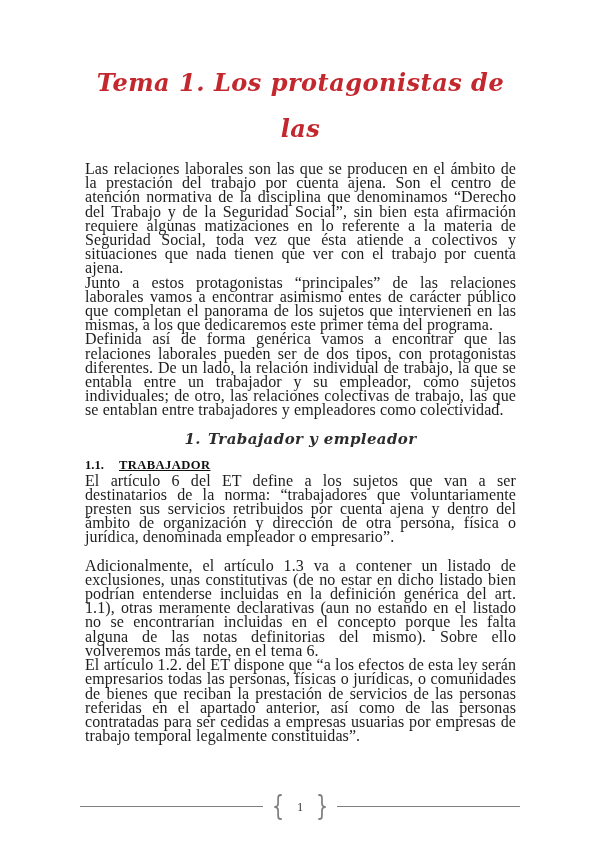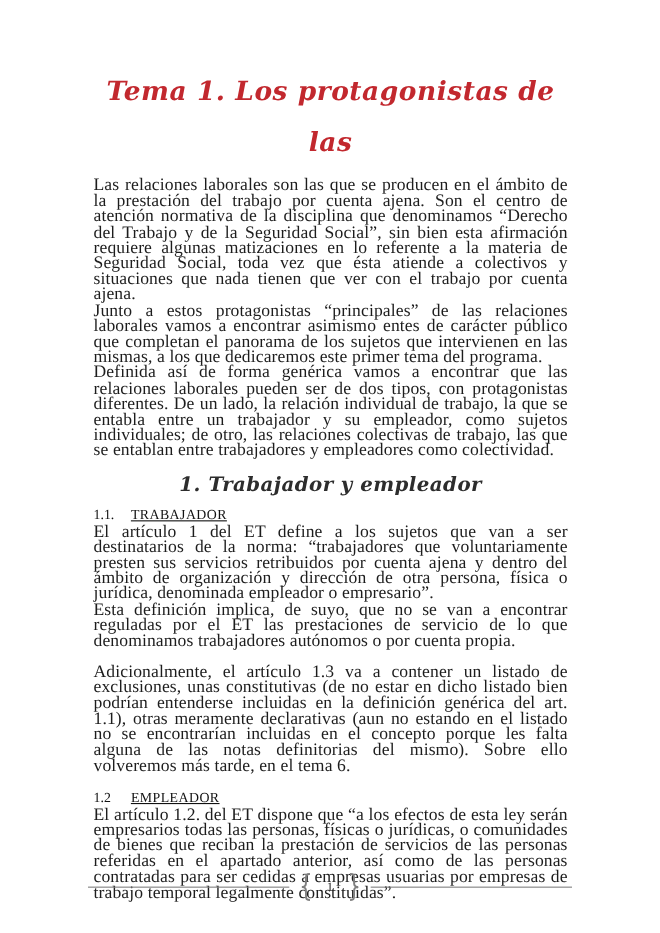--- a/index.html
+++ b/index.html
@@ -42,32 +42,32 @@
     letter-spacing: 0.1px;
   }
   p.gap-before {
     margin-top: 14px;
   }
   .section-heading {
     text-align: center;
     font-family: "DejaVu Serif", serif;
     font-style: italic;
     font-weight: bold;
-    font-size: 18px;
+    font-size: 15px;
     color: #2d2d2d;
     margin: 12px 0 10px 0;
     letter-spacing: 0.4px;
   }
   .section-heading .sh-text {
     margin-left: 7px;
   }
   .sub-heading {
     margin: 10px 0 1px 0;
     font-size: 12.6px;
-    font-weight: normal;
+    font-weight: bold;
     color: #111111;
   }
   .sub-heading .num {
     display: inline-block;
     width: 34px;
   }
   .sub-heading .t {
     text-decoration: underline;
     letter-spacing: 0.4px;
   }
@@ -119,27 +119,23 @@
       <p>Definida así de forma genérica vamos a encontrar que las relaciones laborales pueden ser de dos tipos, con protagonistas diferentes. De un lado, la relación individual de trabajo, la que se entabla entre un trabajador y su empleador, como sujetos individuales; de otro, las relaciones colectivas de trabajo, las que se entablan entre trabajadores y empleadores como colectividad.</p>
 
       <div class="section-heading">
         <span>1.</span><span class="sh-text">Trabajador y empleador</span>
       </div>
 
 
       <div class="sub-heading">
         <span class="num">1.1.</span><span class="t">TRABAJADOR</span>
       </div>
-      <p>El artículo 1 del ET define a los sujetos que van a ser destinatarios de la norma: “trabajadores que voluntariamente presten sus servicios retribuidos por cuenta ajena y dentro del ámbito de organización y dirección de otra persona, física o jurídica, denominada empleador o empresario”.</p>
-      <p>Esta definición implica, de suyo, que no se van a encontrar reguladas por el ET las prestaciones de servicio de lo que denominamos trabajadores autónomos o por cuenta propia.</p>
+      <p>El artículo 6 del ET define a los sujetos que van a ser destinatarios de la norma: “trabajadores que voluntariamente presten sus servicios retribuidos por cuenta ajena y dentro del ámbito de organización y dirección de otra persona, física o jurídica, denominada empleador o empresario”.</p>
       <p class="gap-before">Adicionalmente, el artículo 1.3 va a contener un listado de exclusiones, unas constitutivas (de no estar en dicho listado bien podrían entenderse incluidas en la definición genérica del art. 1.1), otras meramente declarativas (aun no estando en el listado no se encontrarían incluidas en el concepto porque les falta alguna de las notas definitorias del mismo). Sobre ello volveremos más tarde, en el tema 6.</p>
 
-      <div class="sub-heading gap-before-lg">
-        <span class="num">1.2</span><span class="t">EMPLEADOR</span>
-      </div>
       <p>El artículo 1.2. del ET dispone que “a los efectos de esta ley serán empresarios todas las personas, físicas o jurídicas, o comunidades de bienes que reciban la prestación de servicios de las personas referidas en el apartado anterior, así como de las personas contratadas para ser cedidas a empresas usuarias por empresas de trabajo temporal legalmente constituidas”.</p>
     </div>
 
   </div>
 
   <div class="footer">
     <div class="rule"></div>
     <span class="brace">{</span>
     <span class="page-num">1</span>
     <span class="brace">}</span>

